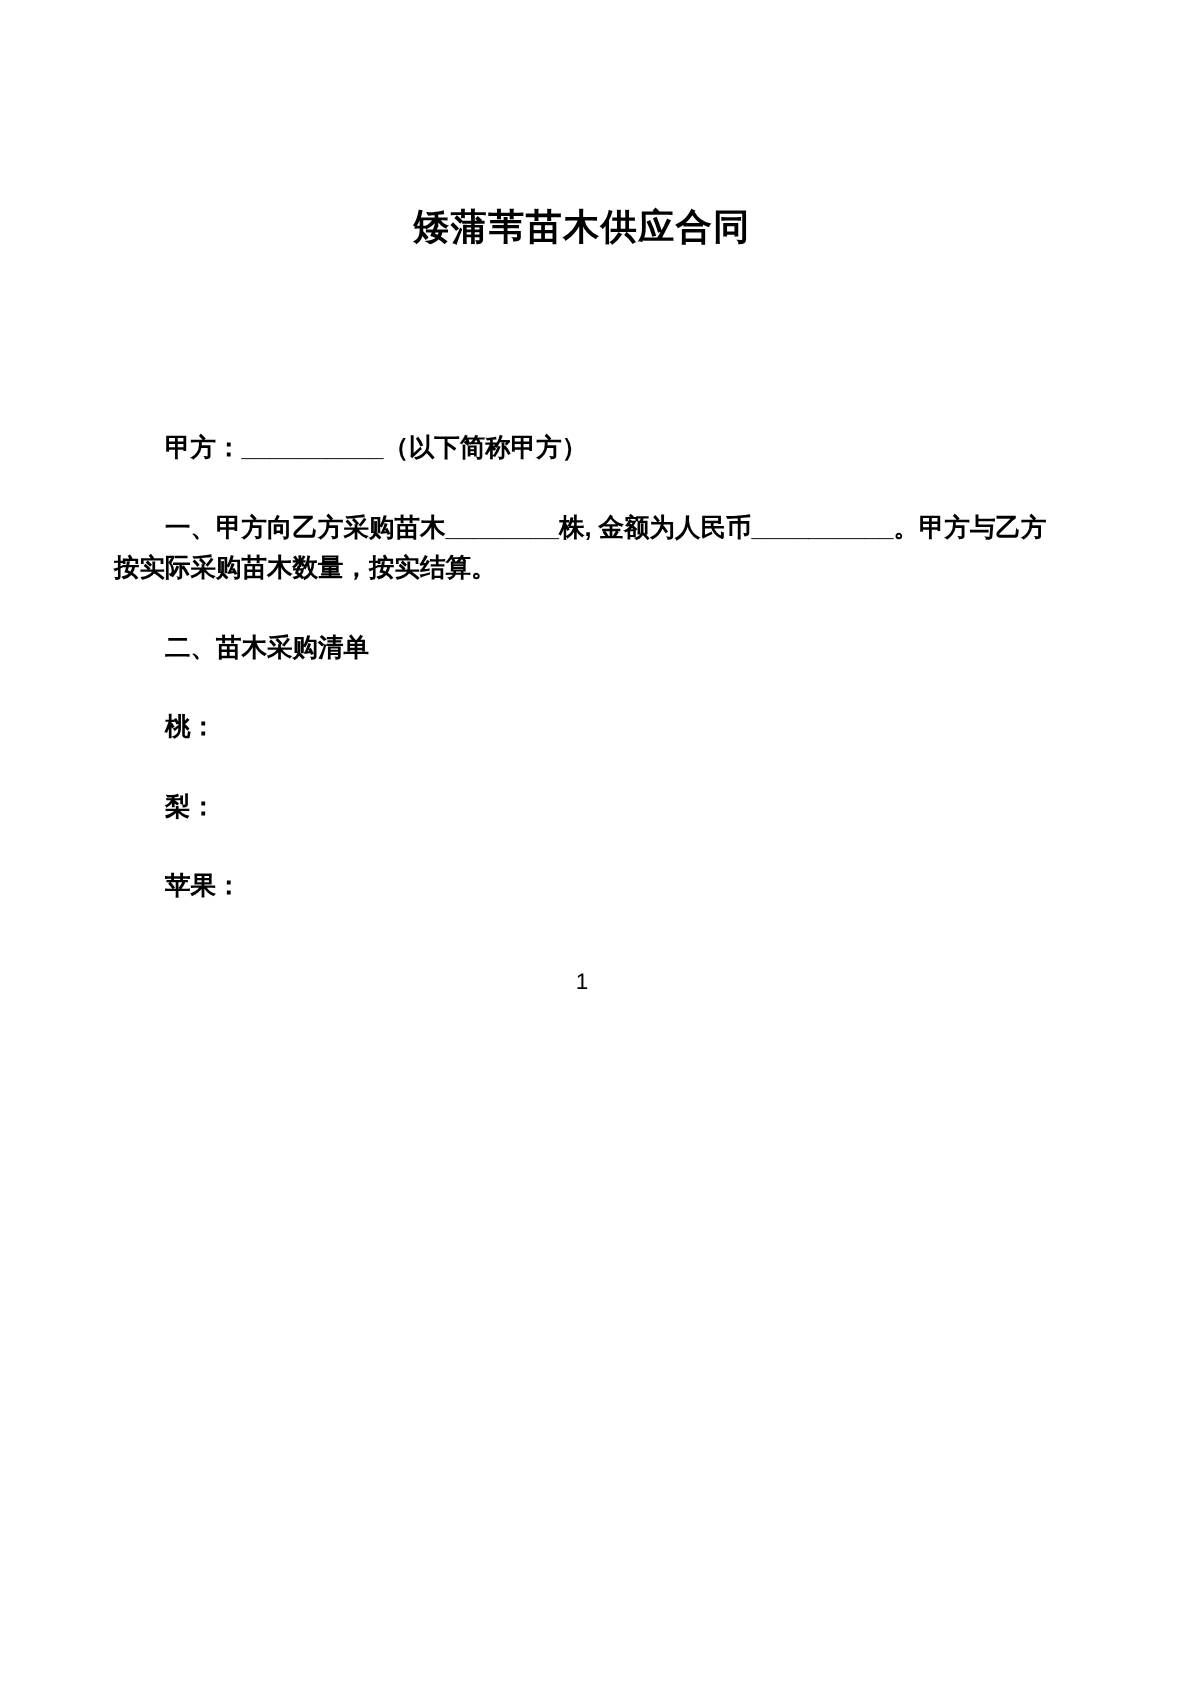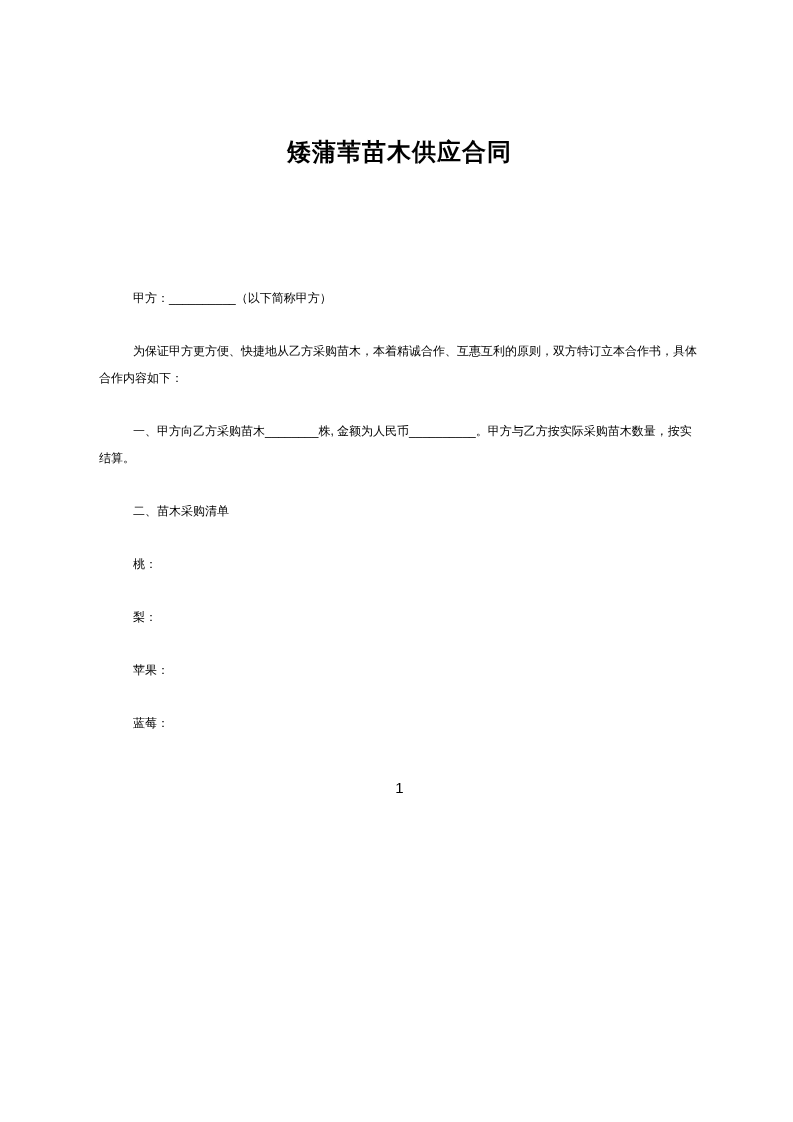--- a/index.html
+++ b/index.html
@@ -8,36 +8,36 @@
     background: #ffffff;
   }
   .page {
     position: relative;
     width: 793px;
     height: 1122px;
     background: #ffffff;
     color: #000000;
     font-family: "Liberation Sans", sans-serif;
     box-sizing: border-box;
-    padding: 134px 93px 0 99px;
+    padding: 134px 93px 0 76px;
     overflow: hidden;
   }
   .doc-title {
     margin: 0;
     font-size: 24px;
     line-height: 36px;
     font-weight: 700;
     text-align: center;
     letter-spacing: 1px;
   }
   .para {
     margin: 26px 0 0 0;
-    font-size: 12px;
+    font-size: 17px;
     line-height: 27px;
-    font-weight: 400;
+    font-weight: 700;
     text-indent: 34px;
     word-break: break-all;
   }
   .para.first-after-title {
     margin-top: 115px;
   }
   .page-number {
     margin: 40px 0 0 0;
     font-size: 15px;
     line-height: 22px;
@@ -47,26 +47,24 @@
   }
 </style>
 </head>
 <body>
 
 <div class="page">
   <h1 class="doc-title">矮蒲苇苗木供应合同</h1>
 
   <p class="para first-after-title">甲方：__________（以下简称甲方）</p>
 
-  <p class="para">为保证甲方更方便、快捷地从乙方采购苗木，本着精诚合作、互惠互利的原则，双方特订立本合作书，具体合作内容如下：</p>
 
   <p class="para">一、甲方向乙方采购苗木________株, 金额为人民币__________。甲方与乙方按实际采购苗木数量，按实结算。</p>
 
   <p class="para">二、苗木采购清单</p>
 
   <p class="para">桃：</p>
   <p class="para">梨：</p>
   <p class="para">苹果：</p>
-  <p class="para">蓝莓：</p>
 
 
   <p class="page-number">1</p>
 </div>
 
 </body></html>

